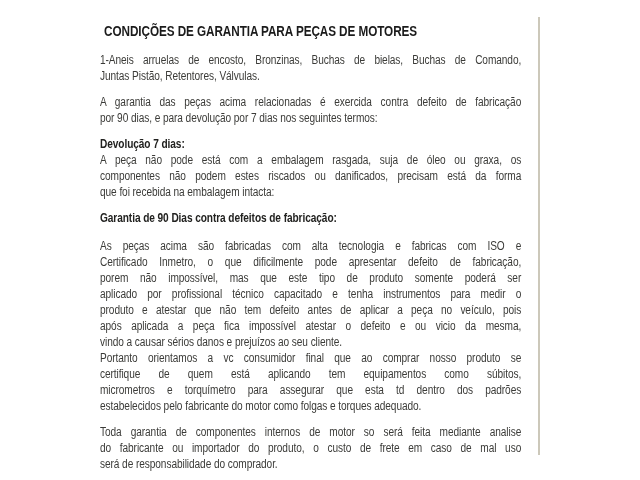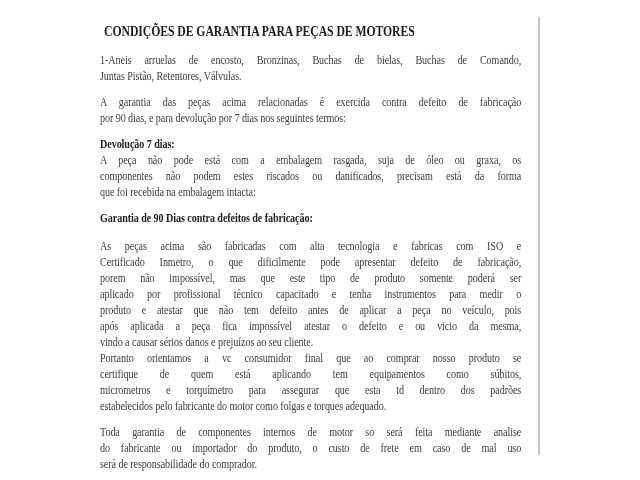--- a/index.html
+++ b/index.html
@@ -6,21 +6,21 @@
     margin: 0;
     padding: 0;
     background: #ffffff;
   }
   #page {
     position: relative;
     width: 640px;
     height: 480px;
     background: #ffffff;
     overflow: hidden;
-    font-family: Liberation Serif, serif;
+    font-family: Liberation Sans, sans-serif;
   }
   #content {
     position: absolute;
     left: 100px;
     top: 22px;
     width: 520px;
     transform: scaleX(0.81);
     transform-origin: top left;
     color: #3b3b38;
     font-size: 12.5px;

